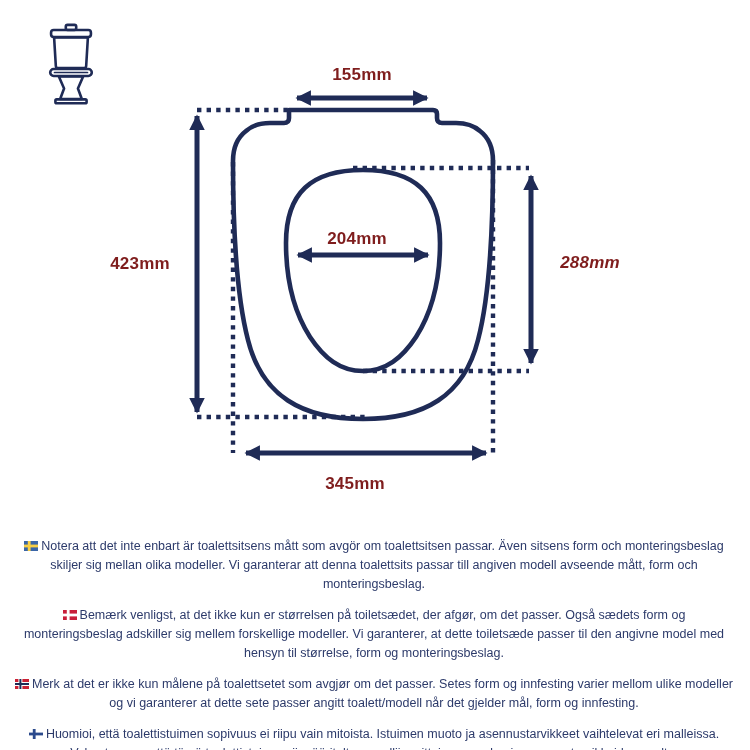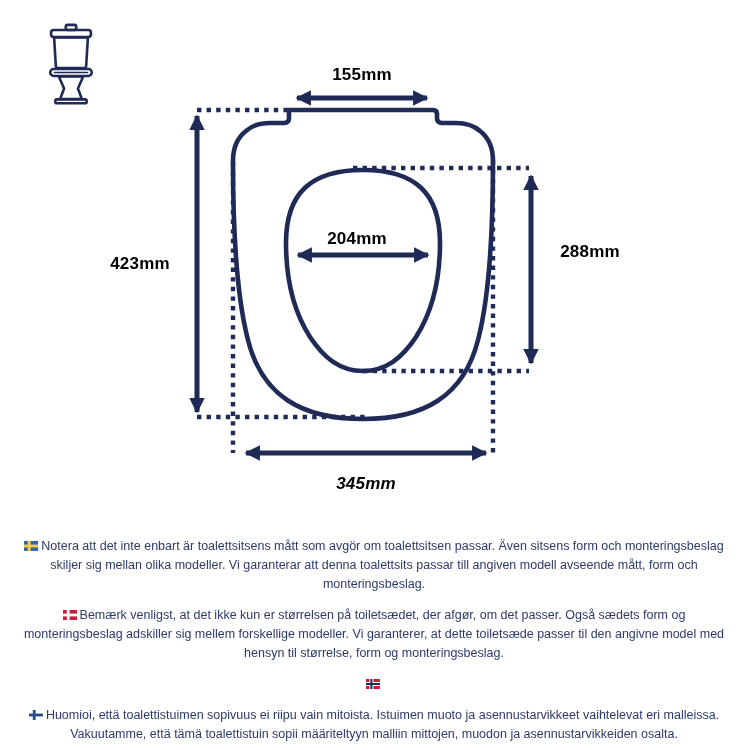--- a/index.html
+++ b/index.html
@@ -4,21 +4,21 @@
 <style>
   html,body{margin:0;padding:0;background:#ffffff;}
   .canvas{
     position:relative;width:750px;height:750px;background:#ffffff;overflow:hidden;
     font-family:"Liberation Sans", sans-serif;
   }
   .toilet{position:absolute;left:45px;top:22px;width:52px;height:88px;}
   .diagram{position:absolute;left:0;top:0;width:750px;height:530px;}
   .dim{
     position:absolute;transform:translate(-50%,-50%);
-    font-weight:bold;font-size:17px;color:#000000;white-space:nowrap;letter-spacing:0.2px;
+    font-weight:bold;font-size:17px;color:#7f1d1d;white-space:nowrap;letter-spacing:0.2px;
   }
   .notes{
     position:absolute;left:12px;right:12px;top:537px;text-align:center;
     color:#2c3a6a;font-size:12.5px;line-height:19px;
   }
   .notes p{margin:0 2px 12px 0;}
   .flag{display:inline-block;width:14px;height:10px;vertical-align:-1px;margin-right:3px;}
 </style>
 </head>
 <body>
@@ -65,22 +65,22 @@
       <line x1="197" y1="116" x2="197" y2="412" marker-start="url(#ah)" marker-end="url(#ah)"></line>
       <line x1="298" y1="255" x2="428" y2="255" marker-start="url(#ah)" marker-end="url(#ah)"></line>
       <line x1="531" y1="176" x2="531" y2="363" marker-start="url(#ah)" marker-end="url(#ah)"></line>
       <line x1="246" y1="453" x2="486" y2="453" marker-start="url(#ah)" marker-end="url(#ah)"></line>
     </g>
   </svg>
 
   <div class="dim" style="left:362px;top:75px;">155mm</div>
   <div class="dim" style="left:357px;top:239px;">204mm</div>
   <div class="dim" style="left:140px;top:264px;">423mm</div>
-  <div class="dim" style="left:590px;top:252px;">288mm</div>
-  <div class="dim" style="left:366px;top:484px;font-style:italic;">345mm</div>
+  <div class="dim" style="left:590px;top:263px;font-style:italic;">288mm</div>
+  <div class="dim" style="left:355px;top:484px;">345mm</div>
 
   <div class="notes">
 
     <p>
       <svg class="flag" viewBox="0 0 14 10">
         <rect width="14" height="10" fill="#3a66a7"></rect>
         <rect y="3.6" width="14" height="2.8" fill="#f7cf46"></rect>
         <rect x="3.8" width="2.8" height="10" fill="#f7cf46"></rect>
       </svg><span>Notera att det inte enbart är toalettsitsens mått som avgör om toalettsitsen passar. Även sitsens form och monteringsbeslag skiljer sig mellan olika modeller. Vi garanterar att denna toalettsits passar till angiven modell avseende mått, form och monteringsbeslag.</span>
     </p>
@@ -93,21 +93,21 @@
       </svg><span>Bemærk venligst, at det ikke kun er størrelsen på toiletsædet, der afgør, om det passer. Også sædets form og monteringsbeslag adskiller sig mellem forskellige modeller. Vi garanterer, at dette toiletsæde passer til den angivne model med hensyn til størrelse, form og monteringsbeslag.</span>
     </p>
 
     <p>
       <svg class="flag" viewBox="0 0 14 10">
         <rect width="14" height="10" fill="#cb2033"></rect>
         <rect y="3" width="14" height="4" fill="#ffffff"></rect>
         <rect x="3.4" width="4" height="10" fill="#ffffff"></rect>
         <rect y="4" width="14" height="2" fill="#1f2b56"></rect>
         <rect x="4.4" width="2" height="10" fill="#1f2b56"></rect>
-      </svg>
+      </svg><span>Merk at det er ikke kun målene på toalettsetet som avgjør om det passer. Setes form og innfesting varier mellom ulike modeller og vi garanterer at dette sete passer angitt toalett/modell når det gjelder mål, form og innfesting.</span>
     </p>
 
     <p>
       <svg class="flag" viewBox="0 0 14 10">
         <rect width="14" height="10" fill="#ffffff"></rect>
         <rect y="3.6" width="14" height="2.8" fill="#2b4a8c"></rect>
         <rect x="3.8" width="2.8" height="10" fill="#2b4a8c"></rect>
       </svg><span>Huomioi, että toalettistuimen sopivuus ei riipu vain mitoista. Istuimen muoto ja asennustarvikkeet vaihtelevat eri malleissa. Vakuutamme, että tämä toalettistuin sopii määriteltyyn malliin mittojen, muodon ja asennustarvikkeiden osalta.</span>
     </p>
 

